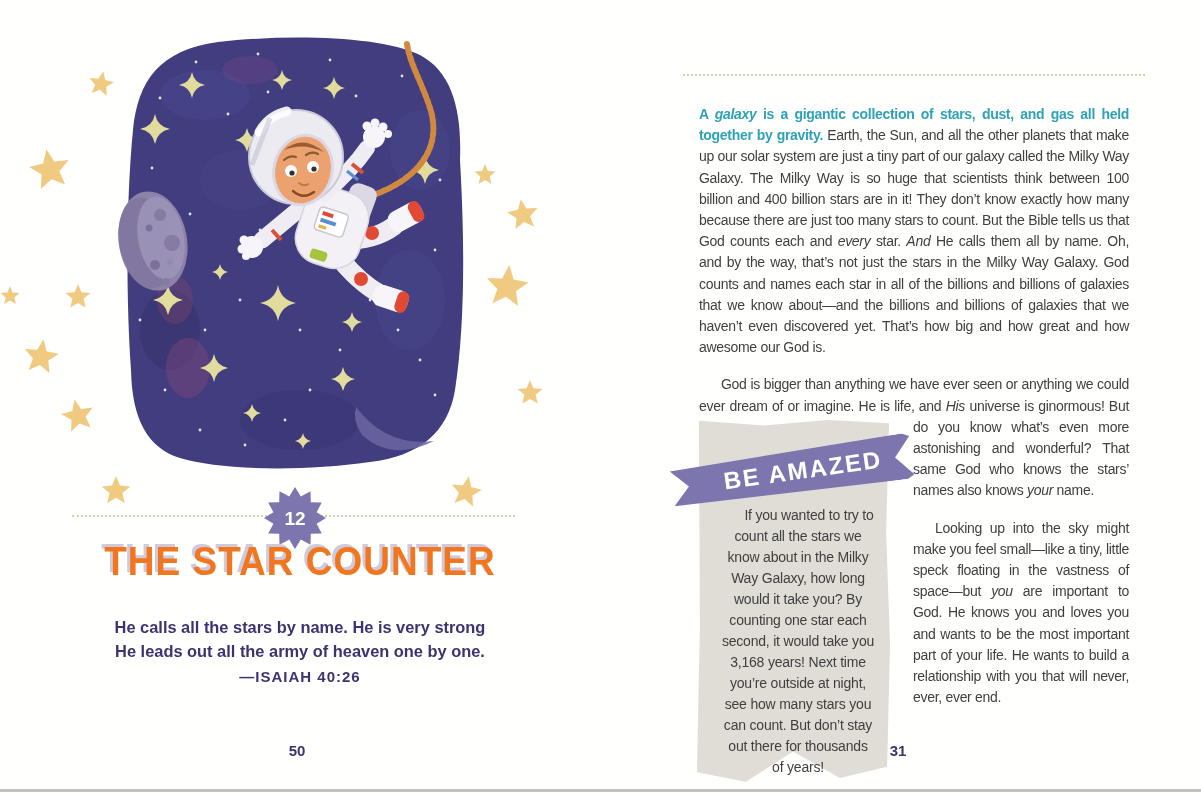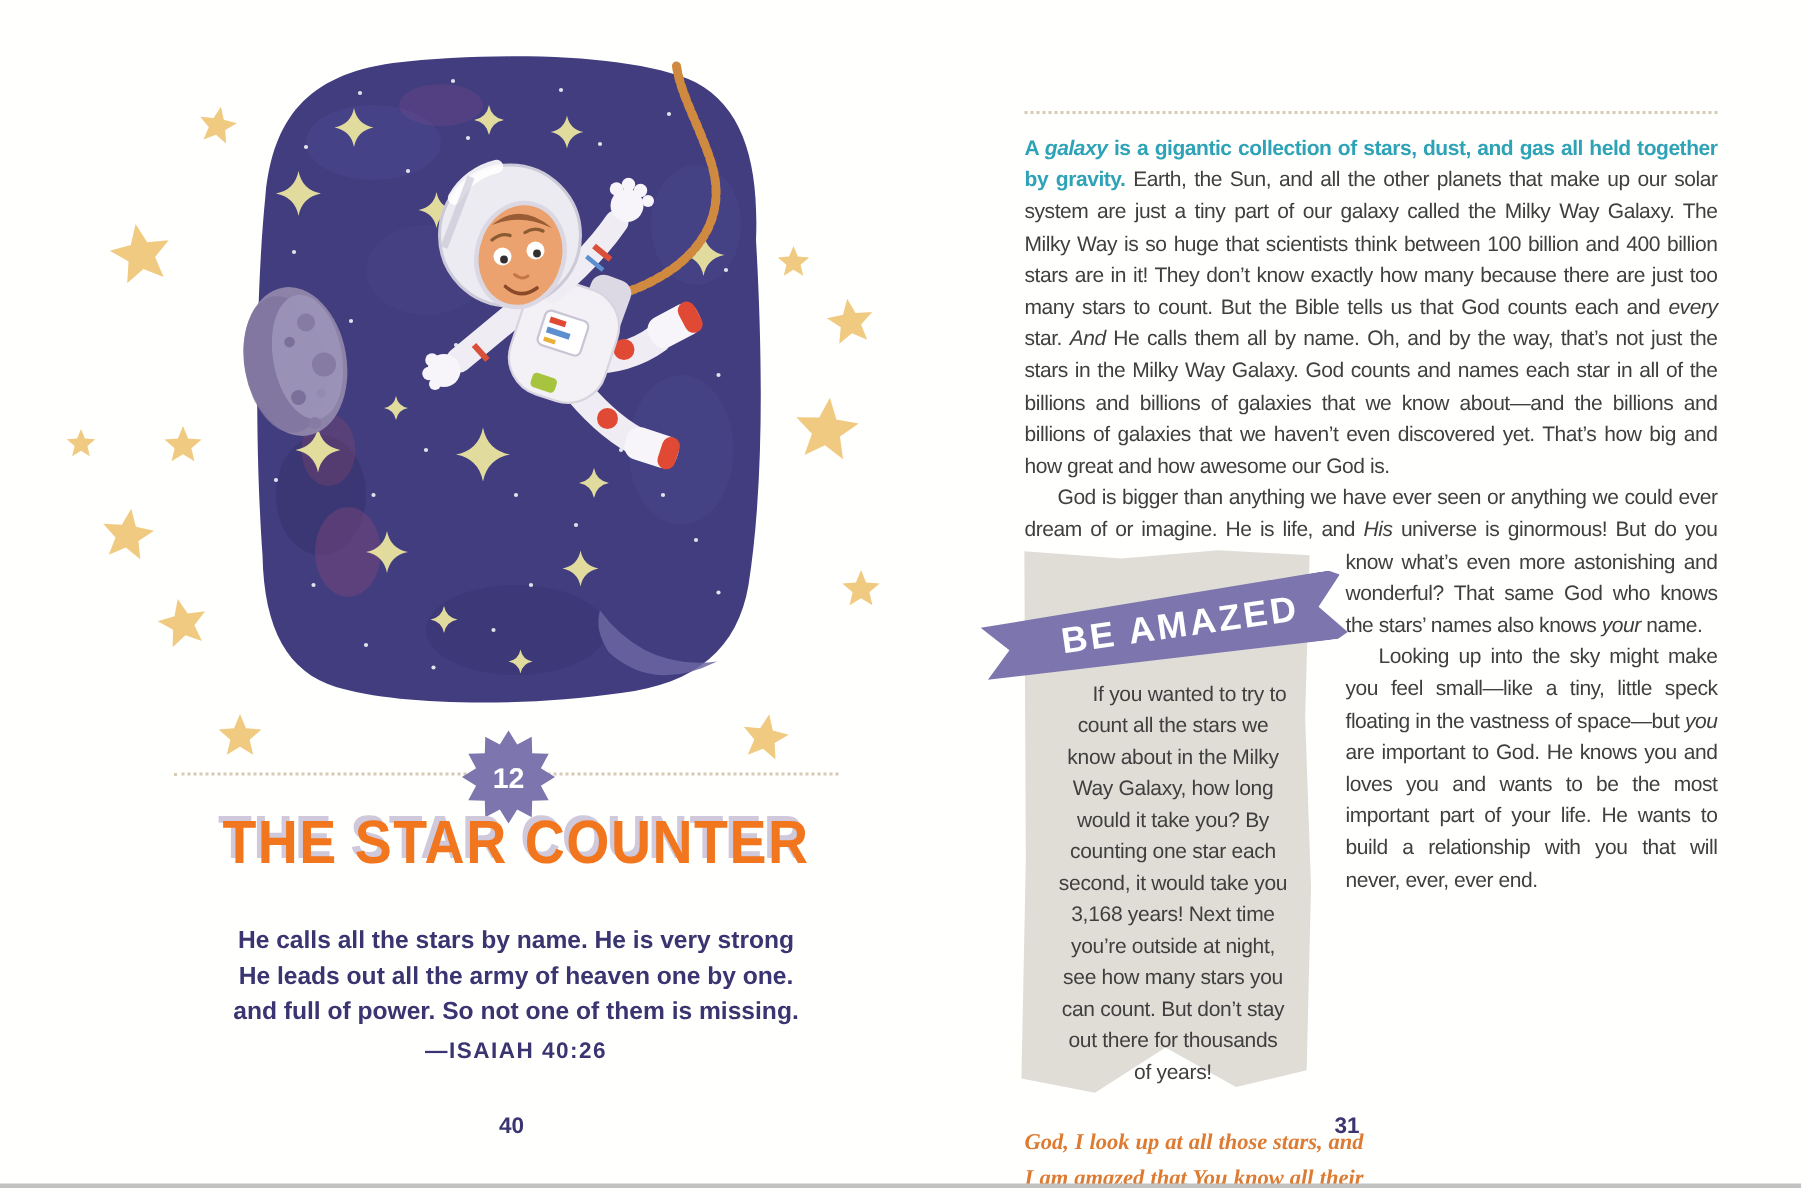--- a/index.html
+++ b/index.html
@@ -1,21 +1,21 @@
 <!DOCTYPE html>
 <html><head>
 <meta charset="utf-8">
 <style>
   * { margin:0; padding:0; box-sizing:border-box; }
   html,body { background:#ffffff; }
   body { font-family:"Liberation Sans", sans-serif; }
   .spread { position:relative; width:1201px; height:797px; background:#fffffe; overflow:hidden; }
 
   
-  .page-left { position:absolute; left:0; top:0; width:620px; height:575px;margin-left:44px; }
+  .page-left { position:absolute; left:0; top:0; width:620px; height:575px; }
   .illustration-svg { position:absolute; left:0; top:0; width:620px; height:530px; pointer-events:none; }
 
   .divider-left { position:absolute; left:72px; top:515px; width:443px; height:0; border-top:2px dotted #d8cbb3; }
   .divider-right { position:absolute; left:683px; top:74px; width:462px; height:0; border-top:2px dotted #d8cbb3; }
 
   .chapter-badge { position:absolute; left:263px; top:484px; width:64px; height:66px; }
   .chapter-badge text { font-family:"Liberation Sans", sans-serif; }
 
   .chapter-title { position:absolute; left:0; top:541px; width:600px; text-align:center;
     font-size:37px; font-weight:bold; letter-spacing:1px; color:#f1761d;
@@ -27,21 +27,21 @@
 
   .pagenum { position:absolute; width:40px; text-align:center; top:742px;
     color:#3a3570; font-weight:bold; font-size:15px; }
   .pagenum.left { left:277px; }
   .pagenum.right { left:878px; }
 
   
   .page-right-text { position:absolute; left:683px; top:88px; width:462px;
     color:#3f3f3f; font-size:14px; line-height:21.2px; letter-spacing:-0.3px;
     text-align:justify; }
-  .page-right-text p { margin:0; }
+  .page-right-text p { margin:16px; }
   .page-right-text p.indent { text-indent:22px; }
   .lead { color:#2ea3b7; font-weight:bold; }
   .lead em { font-style:italic; }
   em { font-style:italic; }
 
   
   .parchment { float:left; display:block; position:relative; width:196px; height:376px;
     margin:2px 22px 8px -4px; }
   .parchment-paper { position:absolute; left:0; top:0; right:0; bottom:0; background:#e0ddd6;
     clip-path:polygon(2% 0.5%, 35% 1.8%, 68% 0.3%, 99% 1.2%, 97.5% 30%, 99.5% 60%, 98% 92.5%, 74% 95.5%, 50% 88.5%, 26% 96.5%, 1% 94%, 2.5% 55%);
@@ -225,25 +225,24 @@
     <svg class="chapter-badge" viewBox="0 0 64 66">
       <path fill="#7d76ae" d="M32.0 3.0 L 37.8 12.4 L 47.5 7.2 L 47.8 18.2 L 58.8 18.5 L 53.6 28.2 L 63.0 34.0 L 53.6 39.8 L 58.8 49.5 L 47.8 49.8 L 47.5 60.8 L 37.8 55.6 L 32.0 65.0 L 26.2 55.6 L 16.5 60.8 L 16.2 49.8 L 5.2 49.5 L 10.4 39.8 L 1.0 34.0 L 10.4 28.2 L 5.2 18.5 L 16.2 18.2 L 16.5 7.2 L 26.2 12.4 Z"></path>
       <text x="32" y="41" text-anchor="middle" font-size="19" font-weight="bold" fill="#ffffff">12</text>
     </svg>
 
     <div class="chapter-title">THE STAR COUNTER</div>
 
     <div class="verse">
       <div>He calls all the stars by name. He is very strong</div>
       <div>He leads out all the army of heaven one by one.</div>
-      <div>and full of power. So not one of them is missing.</div>
       <div class="verse-ref">—ISAIAH 40:26</div>
     </div>
 
-    <div class="pagenum left">40</div>
+    <div class="pagenum left">50</div>
   </div>
 
   <div class="divider-right"></div>
 
   <div class="page-right-text">
     <p><span class="lead"><span>A </span><em>galaxy</em><span> is a gigantic collection of stars, dust, and gas all held together by gravity.</span></span><span> Earth, the Sun, and all the other planets that make up our solar system are just a tiny part of our galaxy called the Milky Way Galaxy. The Milky Way is so huge that scientists think between 100 billion and 400 billion stars are in it! They don’t know exactly how many because there are just too many stars to count. But the Bible tells us that God counts each and </span><em>every</em><span> star. </span><em>And</em><span> He calls them all by name. Oh, and by the way, that’s not just the stars in the Milky Way Galaxy. God counts and names each star in all of the billions and billions of galaxies that we know about—and the billions and billions of galaxies that we haven’t even discovered yet. That’s how big and how great and how awesome our God is.</span></p>
 
     <p class="indent"><span>God is bigger than anything we have ever seen or anything we could ever dream of or imagine. He is life, and </span><em>His</em><span> universe is ginormous! But do you</span><span class="parchment">
           <span class="parchment-paper"></span>
           <span class="ribbon">

